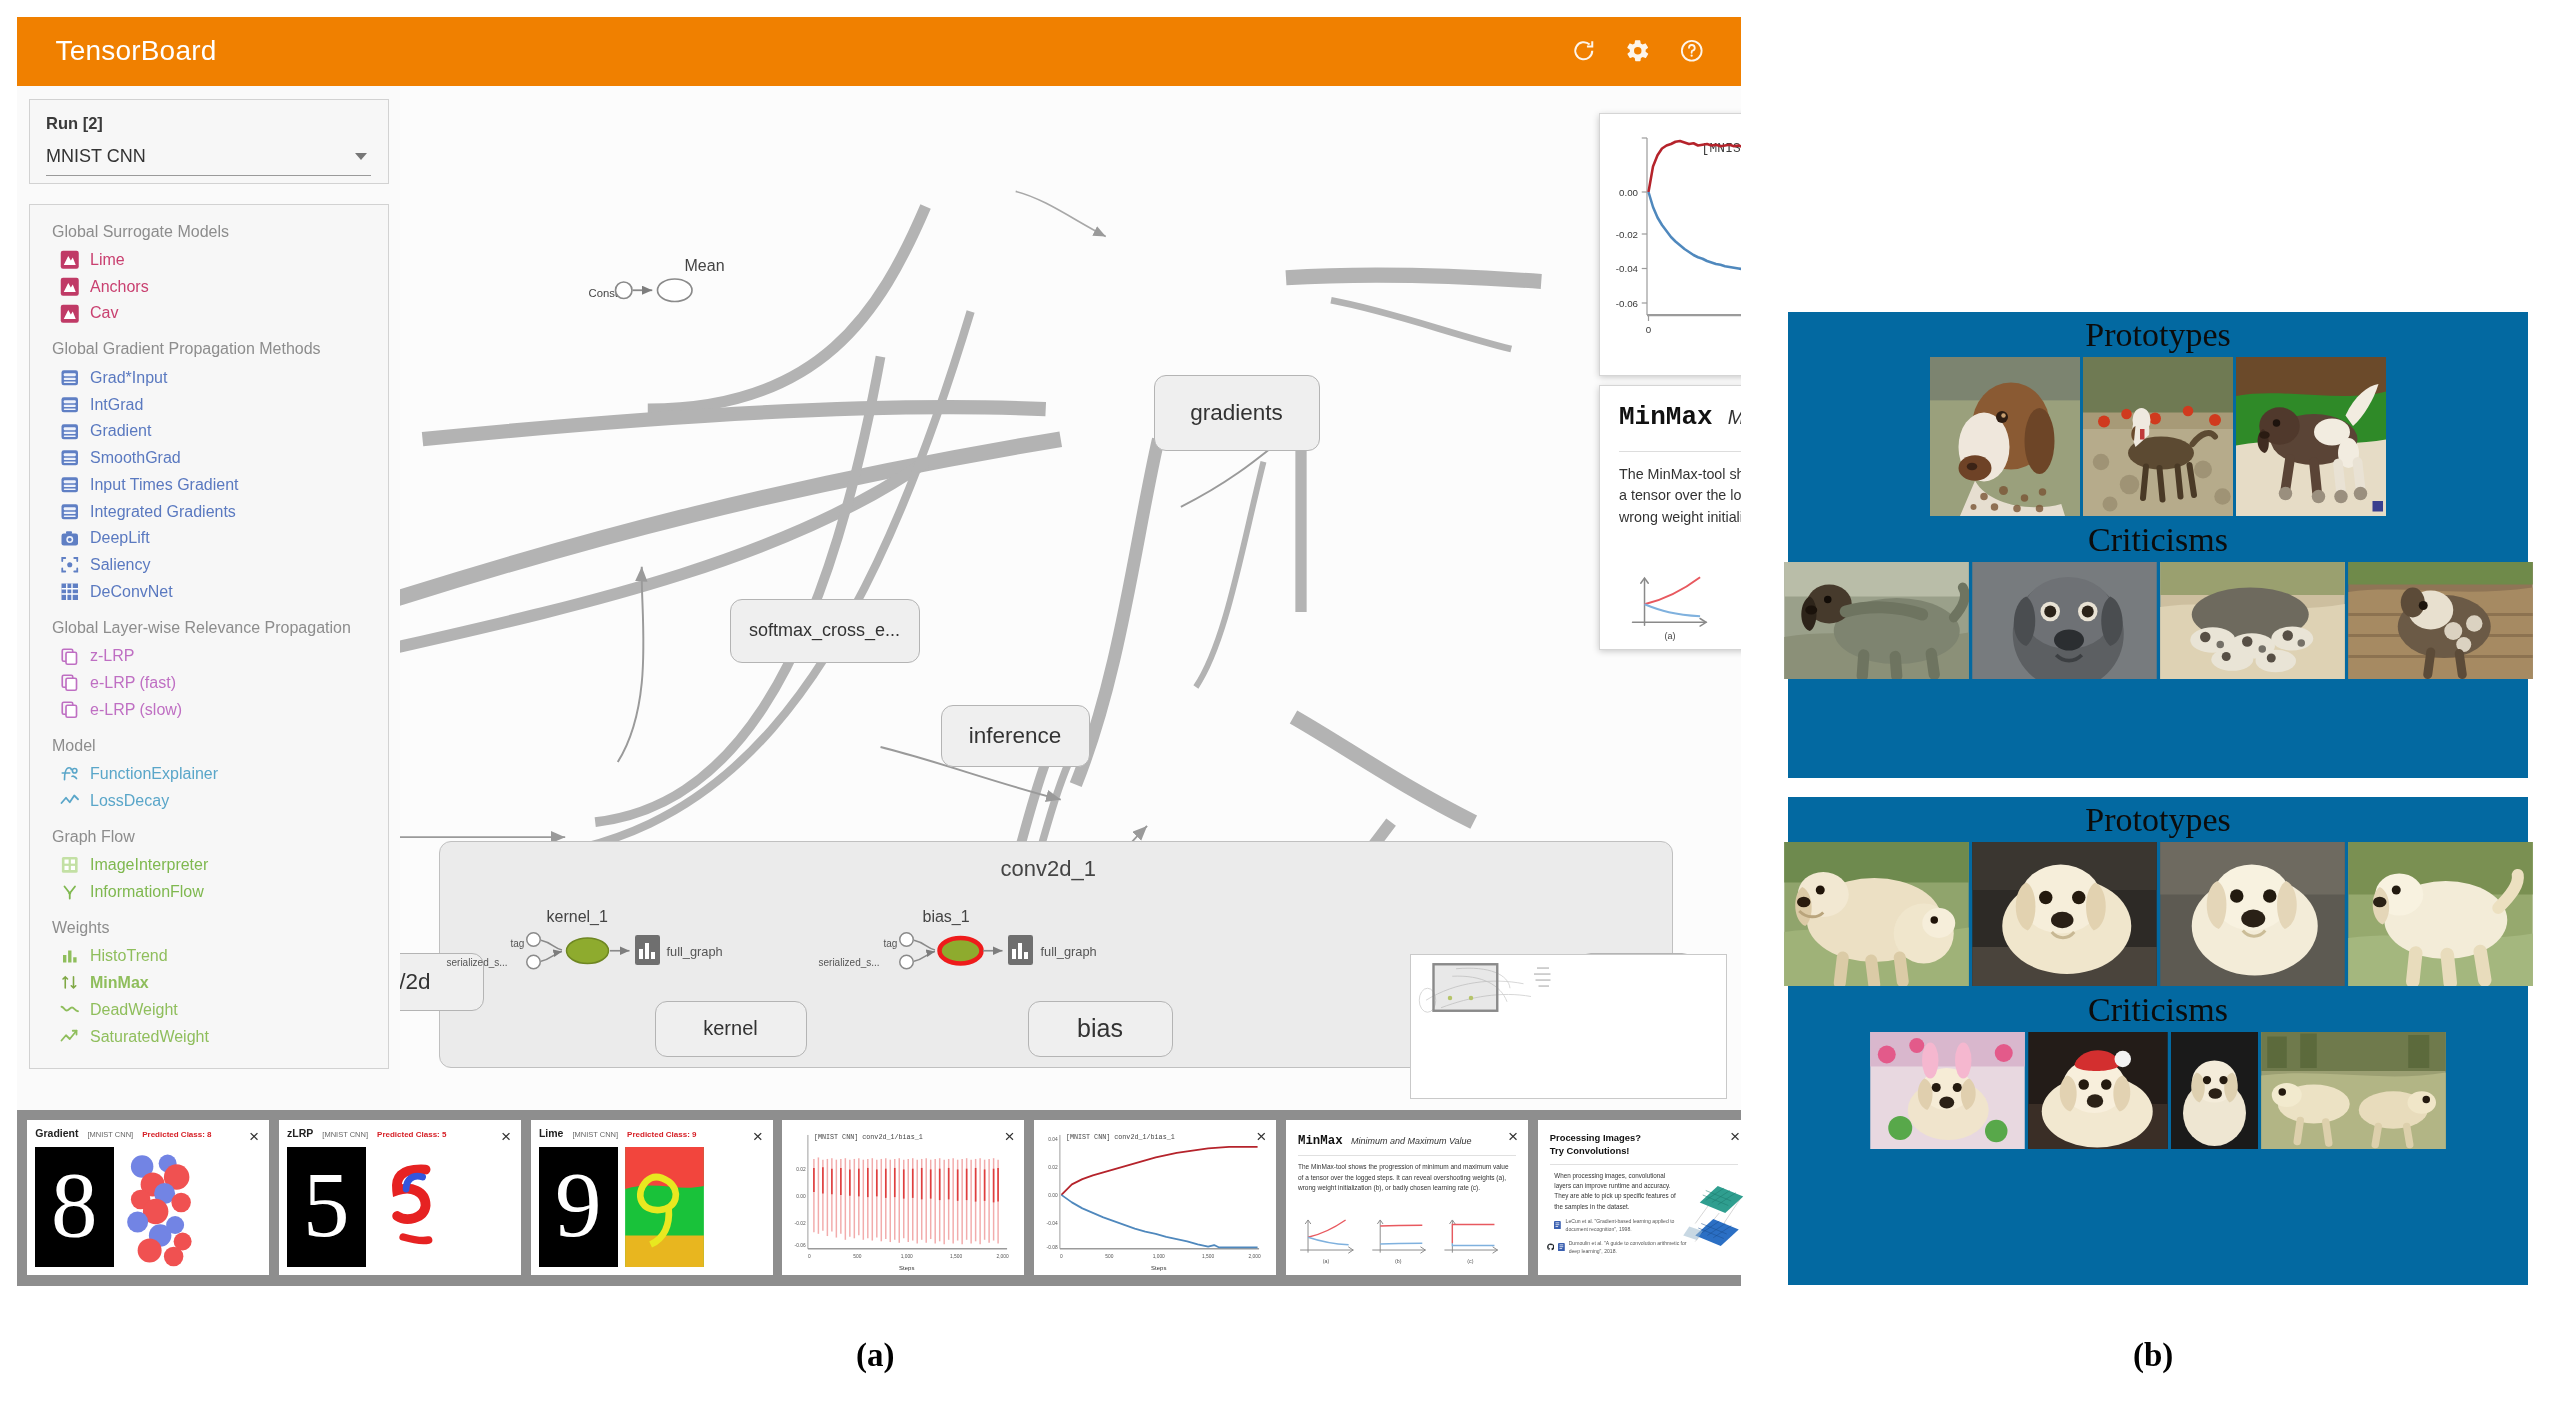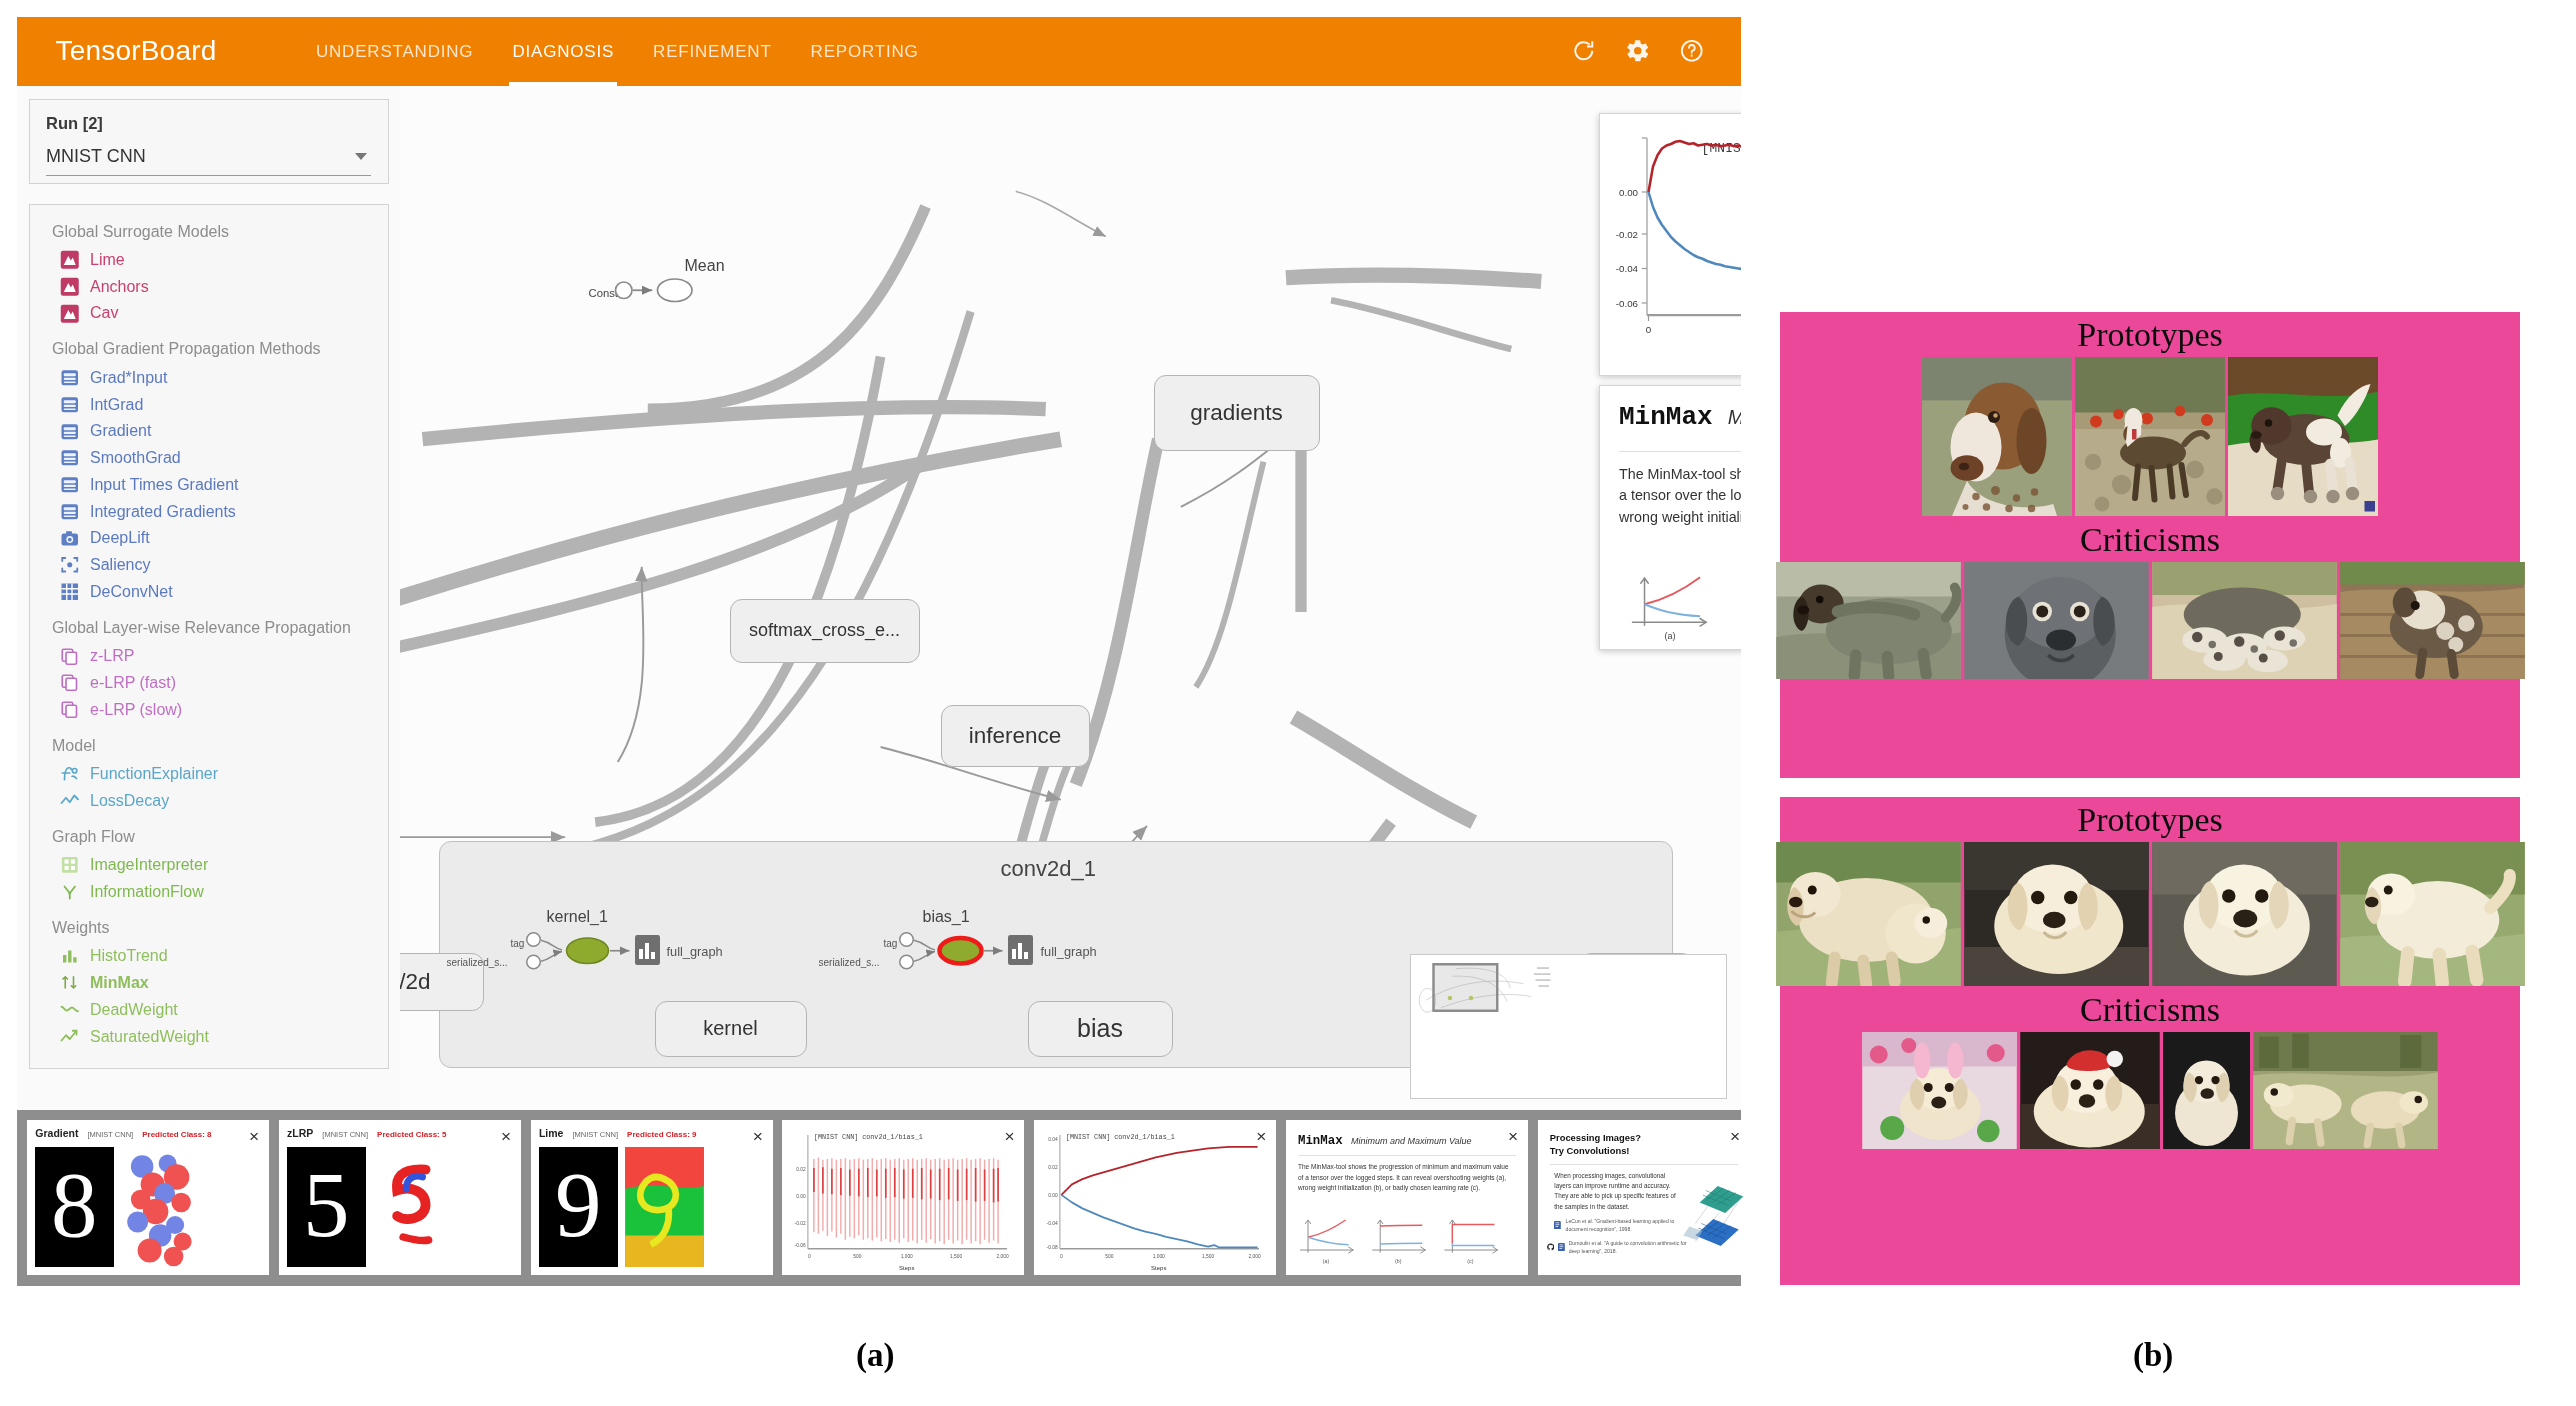--- a/index.html
+++ b/index.html
@@ -88,44 +88,38 @@
   .th-run{font-size:7.5px;color:#666;}
   .th-pred{font-size:8px;font-weight:700;color:#d62027;}
   .th-x{position:absolute;right:9.8px;top:7.5px;font-size:17.3px;color:#333;line-height:1;cursor:pointer;}
   .th-imgs{position:absolute;left:8.3px;top:27px;display:flex;gap:6.8px;}
   .mn{width:79px;height:120px;background:#000;}
   .mn svg{display:block;}
   .hm{width:79px;height:120px;}
 
   
   #panel-b{position:absolute;left:1772px;top:312px;width:787px;height:974px;}
-  .yellow{background:#ec4899;position:absolute;left:8px;width:740px;box-sizing:border-box;}
+  .yellow{background:#0369a1;position:absolute;left:16px;width:740px;box-sizing:border-box;}
   .yband-title{text-align:center;font-size:34px;color:#0c0c0c;font-family:"Liberation Serif",serif;
                line-height:1.05;padding:5.3px 0 4.5px 0;}
   .yrow{display:flex;gap:3px;justify-content:center;padding:0 9px;}
   .ph{flex:0 0 auto;overflow:hidden;position:relative;}
   .ph svg{display:block;}
 
   
   .fig-cap{position:absolute;font-family:"Liberation Serif",serif;font-size:33px;
            font-weight:700;color:#000;}
 </style>
 </head>
 <body>
 
 <div id="panel-a">
 
   <div class="tb-appbar">
     <div class="tb-logo">TensorBoard</div>
-    <div class="tb-tabs">
-      <div class="tb-tab">UNDERSTANDING</div>
-      <div class="tb-tab active">DIAGNOSIS</div>
-      <div class="tb-tab">REFINEMENT</div>
-      <div class="tb-tab">REPORTING</div>
-    </div>
     <div class="tb-icons">
       <div class="tb-ic">
         <svg viewBox="0 0 24 24" width="25.5" height="25.5" fill="none" stroke="#fff" stroke-width="1.9">
           <path d="M20 12a8 8 0 1 1-2.5-5.8"></path>
             <polyline points="20,3 20,8 15,8"></polyline>
         </svg>
       </div>
       <div class="tb-ic">
         <svg viewBox="0 0 24 24" width="25.5" height="25.5" fill="#fff">
           <path d="M19.4 13c.04-.3.06-.63.06-1s-.02-.7-.07-1l2.1-1.6a.5.5 0 0 0 .12-.64l-2-3.46a.5.5 0 0 0-.6-.22l-2.5 1a7.3 7.3 0 0 0-1.7-1l-.4-2.6a.5.5 0 0 0-.5-.42h-4a.5.5 0 0 0-.5.42l-.4 2.6c-.6.25-1.17.58-1.7 1l-2.5-1a.5.5 0 0 0-.6.22l-2 3.46a.5.5 0 0 0 .12.64L4.6 11c-.05.3-.08.66-.08 1s.03.7.08 1l-2.1 1.6a.5.5 0 0 0-.12.64l2 3.46c.13.22.38.3.6.22l2.5-1c.52.42 1.1.75 1.7 1l.4 2.6c.04.24.25.42.5.42h4c.25 0 .46-.18.5-.42l.4-2.6c.6-.25 1.18-.58 1.7-1l2.5 1c.23.08.48 0 .6-.22l2-3.46a.5.5 0 0 0-.12-.64L19.4 13zM12 15.5A3.5 3.5 0 1 1 15.5 12 3.5 3.5 0 0 1 12 15.5z"></path>

